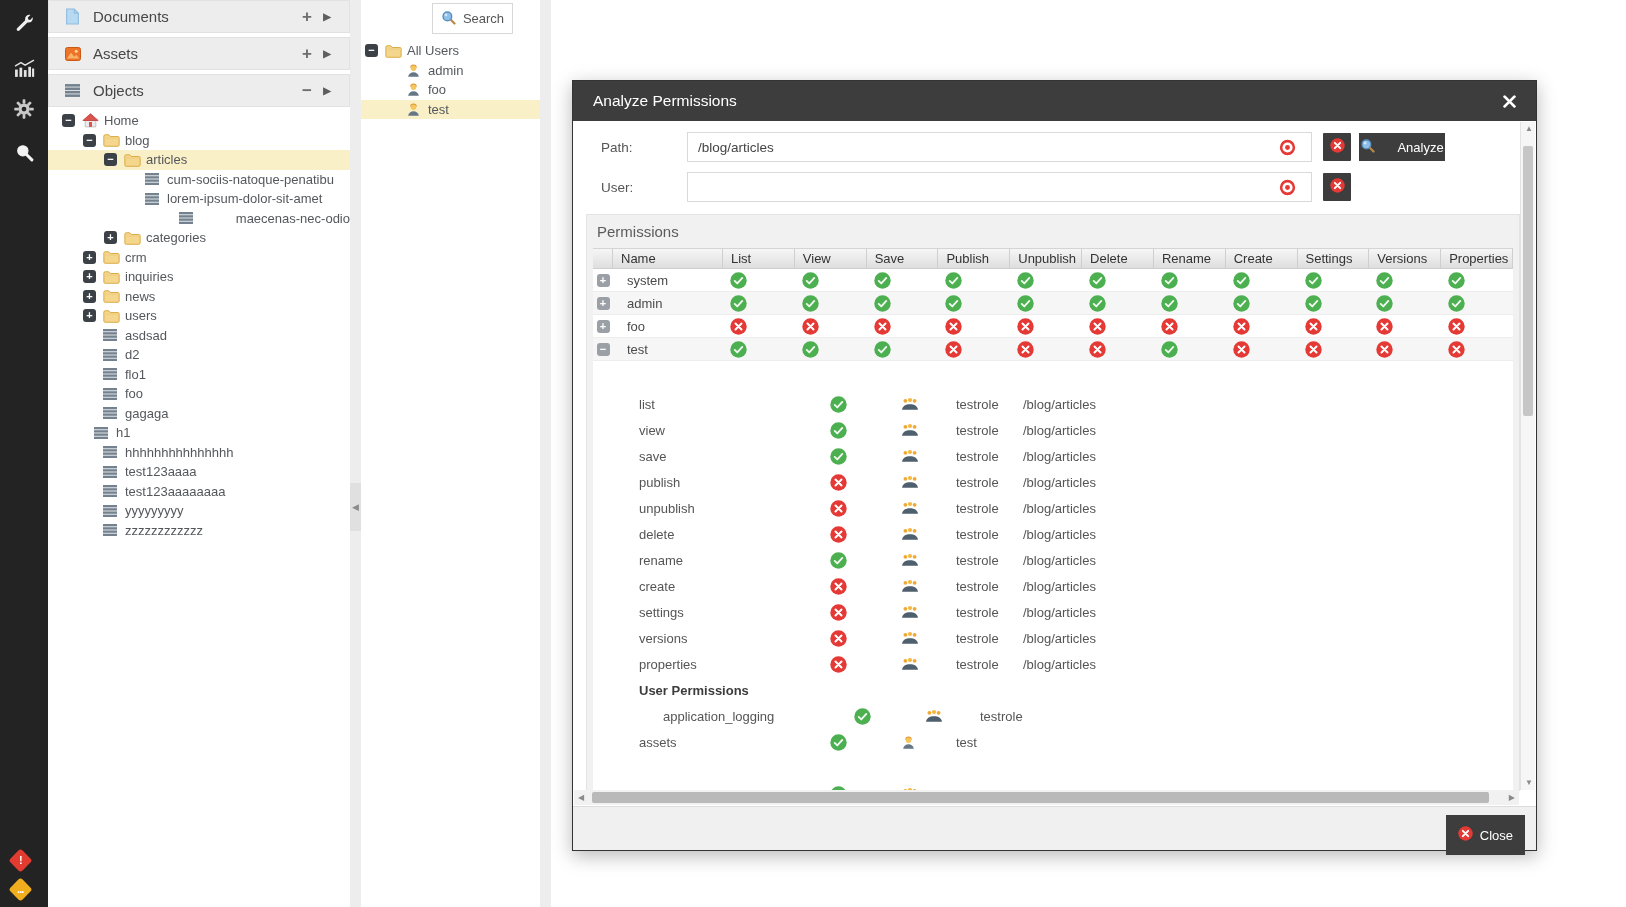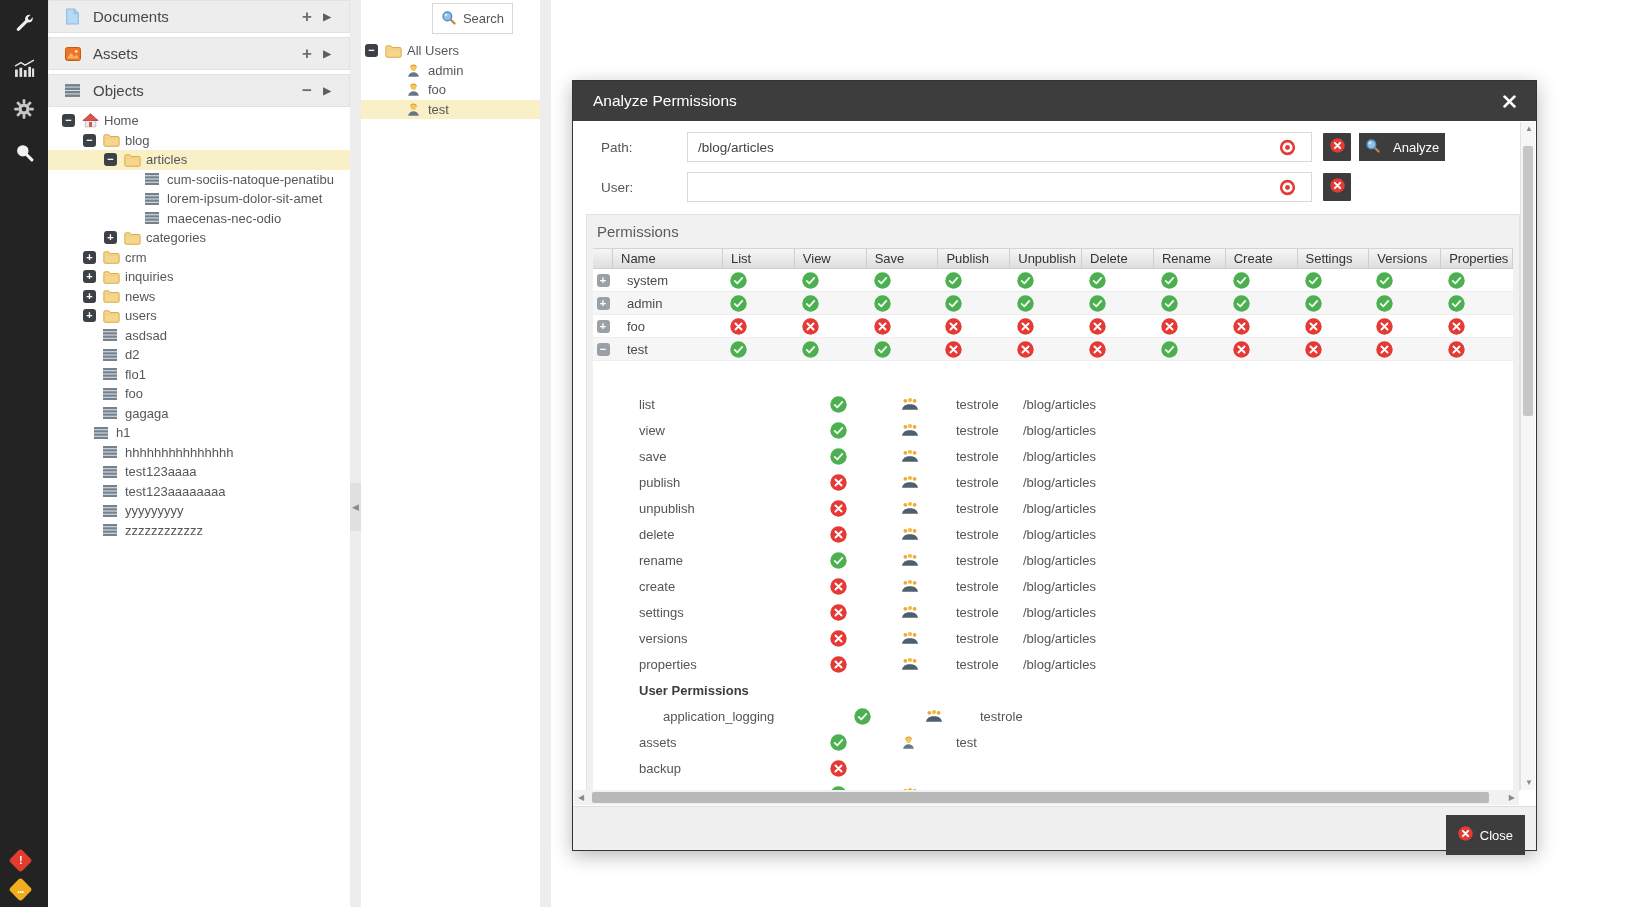--- a/index.html
+++ b/index.html
@@ -51,21 +51,21 @@
   .dlg-title { flex:1; }
   .dlg-close { cursor:pointer; display:flex; align-items:center; }
   .dlg-row { position:absolute; left:0; height:30px; display:flex; align-items:center; }
   .dlg-label { position:absolute; left:28px; font-size:13.5px; color:#555; }
   .dlg-input { position:absolute; left:114px; width:625px; height:30px; background:#fff; border:1px solid #d9d9d9;
     font-family:"Liberation Sans",sans-serif; font-size:13.5px; color:#444; padding:0 34px 0 10px; }
   .input-trigger { position:absolute; left:706px; top:6px; width:18px; height:18px; cursor:pointer; display:flex; align-items:center; }
   .sq-btn { position:absolute; width:28px; height:28px; background:#3d3d3d; border:none; border-radius:1px;
     display:flex; align-items:center; justify-content:center; cursor:pointer; }
   .analyze-btn { position:absolute; left:786px; width:86px; height:28px; background:#3d3d3d; color:#fff; border:none;
-    font-family:"Liberation Sans",sans-serif; font-size:13px; display:flex; align-items:center; gap:13px; cursor:pointer; }
+    font-family:"Liberation Sans",sans-serif; font-size:13px; display:flex; align-items:center; justify-content:center; gap:22px; cursor:pointer; }
   
   .fieldset { position:absolute; left:13px; top:133px; width:934px; height:577px; background:#f1f1f1; border:1px solid #e3e3e3; padding:7px 6px 0 6px; overflow:hidden; }
   .fieldset-title { font-size:15px; color:#5b5b5b; padding:1px 4px 8px 4px; }
   .grid { background:#fff; }
   .grid-header { display:flex; height:21px; background:linear-gradient(#f6f6f6,#dedede); border-top:1px solid #d4d4d4; border-bottom:1px solid #cfcfcf; }
   .gh-cell { font-size:13px; color:#333; display:flex; align-items:center; padding-left:8px; border-right:1px solid #cfcfcf; overflow:hidden; white-space:nowrap; cursor:pointer; }
   .grid-row { display:flex; height:23px; align-items:center; border-bottom:1px solid #ededed; }
   .grid-row.alt { background:#f6f6f6; }
   .gr-exp { flex:0 0 20px; display:flex; justify-content:center; }
   .gr-exp .exp { margin-right:0; }
@@ -233,21 +233,21 @@
             <g fill="#73828e">
               <rect width="14" height="2.4"></rect>
               <rect y="3.2" width="14" height="2.4"></rect>
               <rect y="6.4" width="14" height="2.4"></rect>
               <rect y="9.6" width="14" height="2.4"></rect>
             </g>
           </svg>
         </span>
         <span>lorem-ipsum-dolor-sit-amet</span>
       </div>
-      <div class="trow" style="padding-left: 77px;">
+      <div class="trow" style="padding-left: 77px; justify-content: space-between;">
         <span class="exp-spacer"></span>
         <span class="t-ico">
           <svg width="14" height="12" viewBox="0 0 14 12">
             <g fill="#73828e">
               <rect width="14" height="2.4"></rect>
               <rect y="3.2" width="14" height="2.4"></rect>
               <rect y="6.4" width="14" height="2.4"></rect>
               <rect y="9.6" width="14" height="2.4"></rect>
             </g>
           </svg>
@@ -1075,27 +1075,20 @@
                 <circle cx="8.5" cy="8.5" r="8.2" fill="#4caf50"></circle>
                 <path d="M4.7 8.9 7.3 11.4 12.3 5.9" fill="none" stroke="#eef8ee" stroke-width="1.9" stroke-linecap="round" stroke-linejoin="round"></path>
               </svg></span>
             <span class="d-who"><svg width="15" height="15" viewBox="0 0 16 16">
                 <path d="M4.5 5a3.5 3.5 0 0 1 7 0z" fill="#e2962f"></path>
                 <circle cx="8" cy="5.5" r="2.9" fill="#f6c65d"></circle>
                 <path d="M2.3 14.7c.5-3.3 2.9-4.9 5.7-4.9s5.2 1.6 5.7 4.9z" fill="#657787"></path>
               </svg></span>
             <span class="d-role">test</span>
           </div>
-          <div class="d-row" style="top: 395px;">
-            <span class="d-label">backup</span>
-            <span class="d-state"><svg width="17" height="17" viewBox="0 0 17 17">
-                <circle cx="8.5" cy="8.5" r="8.2" fill="#e53935"></circle>
-                <path d="M5.5 5.5l6 6M11.5 5.5l-6 6" stroke="#fff" stroke-width="2" stroke-linecap="round"></path>
-              </svg></span>
-          </div>
           <div class="d-row" style="top: 421px;">
             <span class="d-label">bounce_mail_inbox</span>
             <span class="d-state"><svg width="17" height="17" viewBox="0 0 17 17">
                 <circle cx="8.5" cy="8.5" r="8.2" fill="#4caf50"></circle>
                 <path d="M4.7 8.9 7.3 11.4 12.3 5.9" fill="none" stroke="#eef8ee" stroke-width="1.9" stroke-linecap="round" stroke-linejoin="round"></path>
               </svg></span>
             <span class="d-who"><svg width="18" height="14" viewBox="0 0 18 14">
                 <circle cx="4.4" cy="3.8" r="1.9" fill="#f0a832"></circle>
                 <circle cx="13.6" cy="3.8" r="1.9" fill="#f0a832"></circle>
                 <circle cx="9" cy="3" r="2.1" fill="#f6b83f"></circle>

